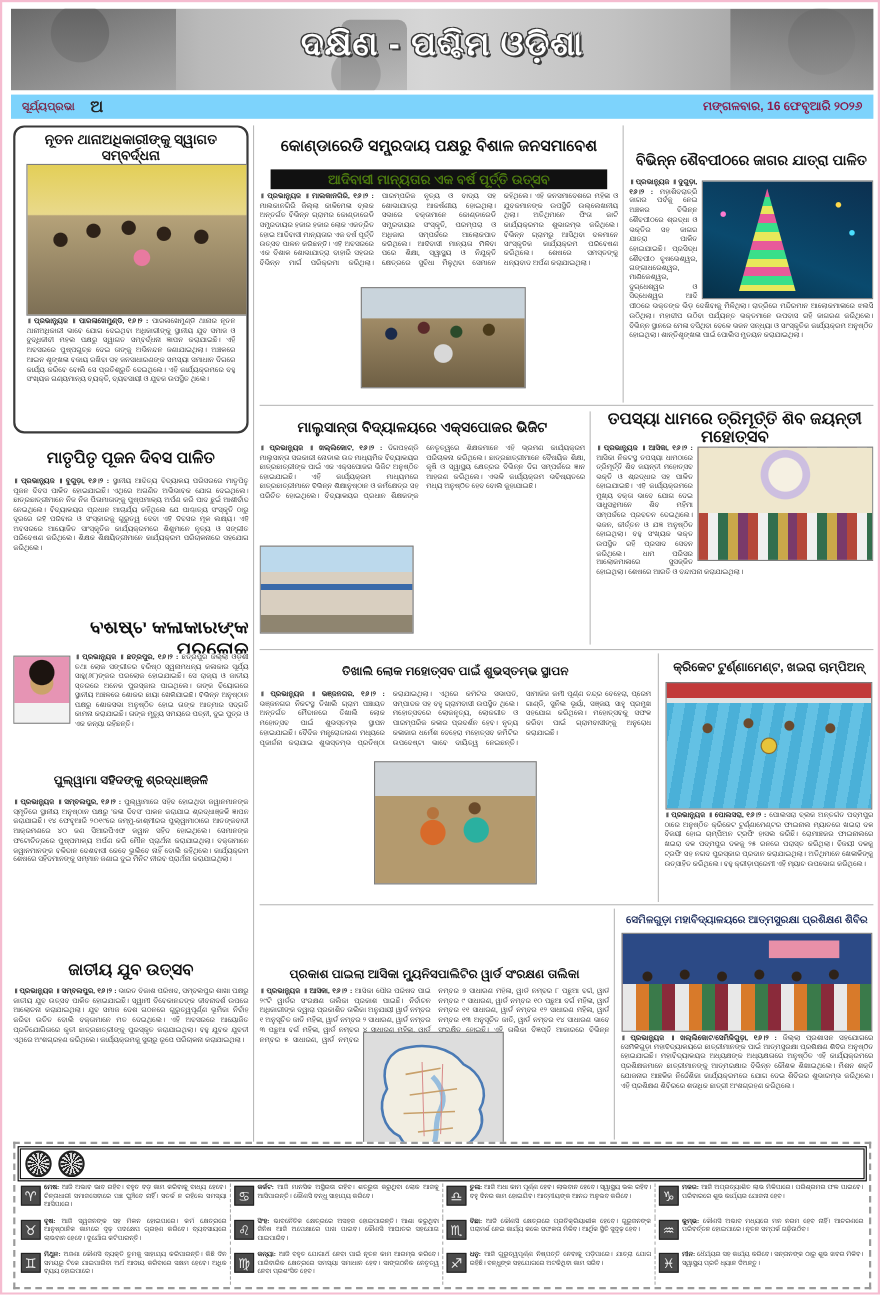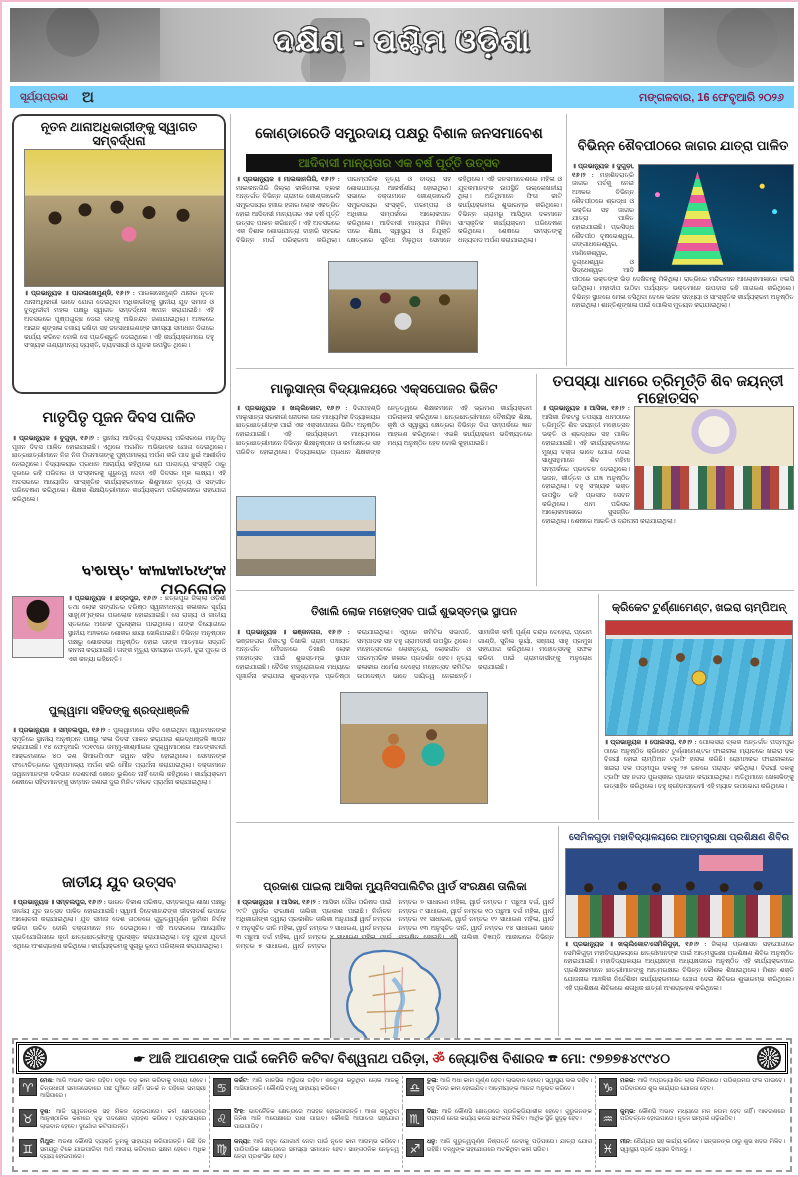--- a/index.html
+++ b/index.html
@@ -294,29 +294,20 @@
     <div class="ph ph-seminar"></div>
     <div class="bt" style="height:92px;margin-top:2px;">
       <b class="dl">॥ ପ୍ରଭାନ୍ୟୁଜ ॥ ଖଲ୍ଲିକୋଟ/ସେମିଳିଗୁଡ଼ା, ୧୬।୨ :</b>
       <span>ଜିଲ୍ଲା ପ୍ରଶାସନ ସହଯୋଗରେ ସେମିଳିଗୁଡ଼ା ମହାବିଦ୍ୟାଳୟରେ ଛାତ୍ରୀମାନଙ୍କ ପାଇଁ ଆତ୍ମସୁରକ୍ଷା ପ୍ରଶିକ୍ଷଣ ଶିବିର ଅନୁଷ୍ଠିତ ହୋଇଯାଇଛି। ମହାବିଦ୍ୟାଳୟର ଅଧ୍ୟକ୍ଷଙ୍କ ଅଧ୍ୟକ୍ଷତାରେ ଅନୁଷ୍ଠିତ ଏହି କାର୍ଯ୍ୟକ୍ରମରେ ପ୍ରଶିକ୍ଷକମାନେ ଛାତ୍ରୀମାନଙ୍କୁ ଆତ୍ମରକ୍ଷାର ବିଭିନ୍ନ କୌଶଳ ଶିଖାଇଥିଲେ। ମିଶନ ଶକ୍ତି ଯୋଜନାର ଆଞ୍ଚଳିକ ନିର୍ଦ୍ଦେଶିକା କାର୍ଯ୍ୟକ୍ରମରେ ଯୋଗ ଦେଇ ଶିବିରର ଶୁଭାରମ୍ଭ କରିଥିଲେ। ଏହି ପ୍ରଶିକ୍ଷଣ ଶିବିରରେ ଶତାଧିକ ଛାତ୍ରୀ ଅଂଶଗ୍ରହଣ କରିଥିଲେ।</span>
     </div>
   </div>
 
   <div class="astro-wrap">
     <div class="astro-bar">
       <div class="mandala"></div>
-      <div class="astro-title">
-        <span>☛</span>
-        <span>ଆଜି ଆପଣଙ୍କ ପାଇଁ କେମିତି କଟିବ/ ବିଶ୍ୱନାଥ ପରିଡ଼ା,</span>
-        <span class="om">ॐ</span>
-        <span>ଜ୍ୟୋତିଷ ବିଶାରଦ</span>
-        <span>☎</span>
-        <span>ମୋ:</span>
-        <span>୯୭୭୭୫୪୯୯୪୦</span>
-      </div>
       <div class="mandala"></div>
     </div>
 
     <div class="zgrid">
       <div class="zcell">
         <span class="zicon">♈</span>
         <span class="zname">ମେଷ:</span>
         <span>ଆଜି ଅଭାବ ଭାବ ରହିବ। ବହୁତ ବଡ଼ କାମ କରିବାକୁ ବାଧ୍ୟ ହେବେ। ଚିନ୍ତାଧାରୀ ସମାଜସେବାରେ ପଛ ଘୁଞ୍ଚିବେ ନାହିଁ। ସତର୍କ ନ ରହିଲେ ସମସ୍ୟା ଆସିପାରେ।</span>
       </div>
       <div class="zcell">

